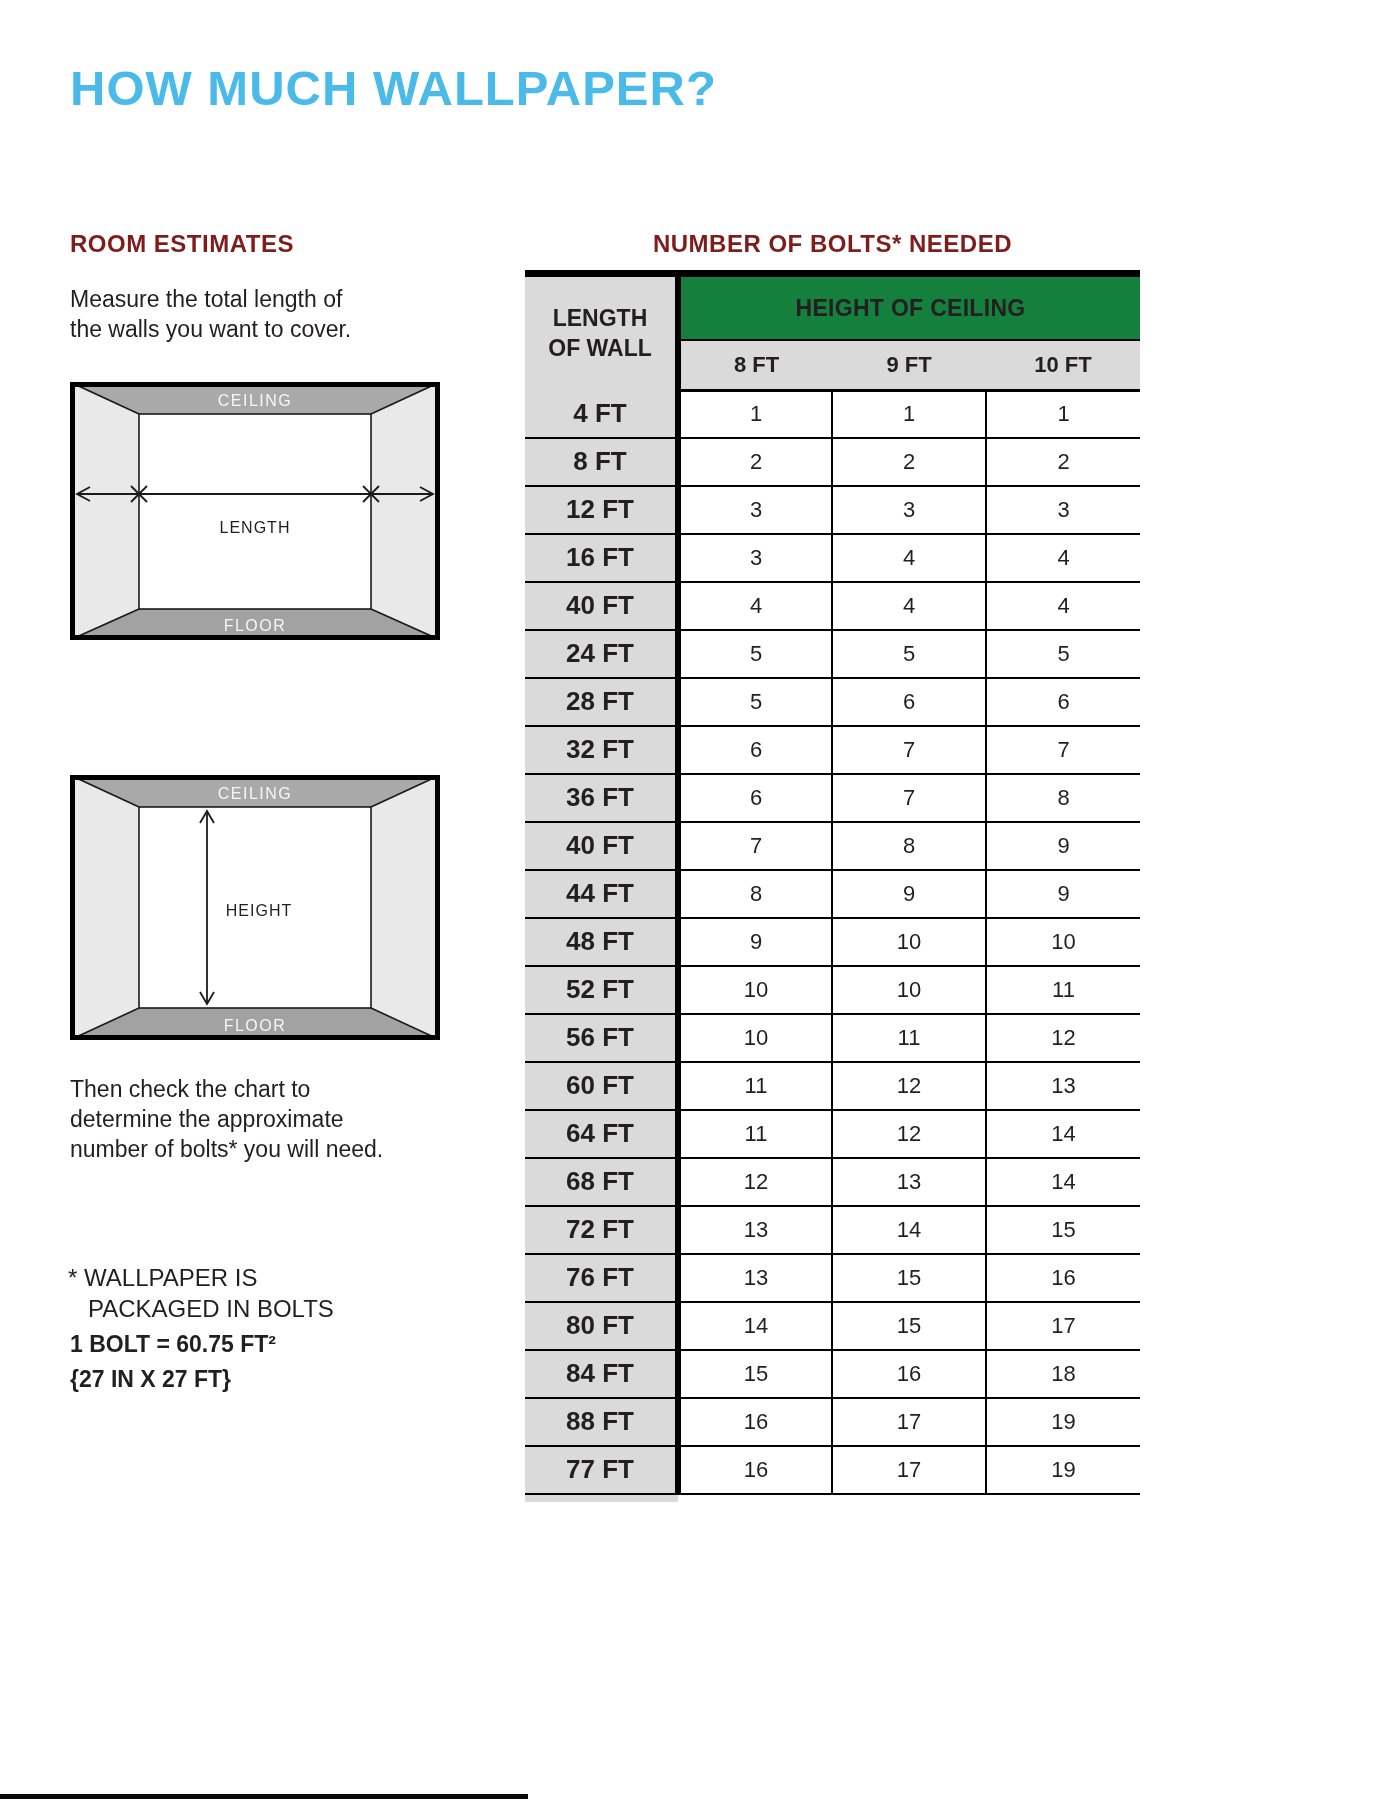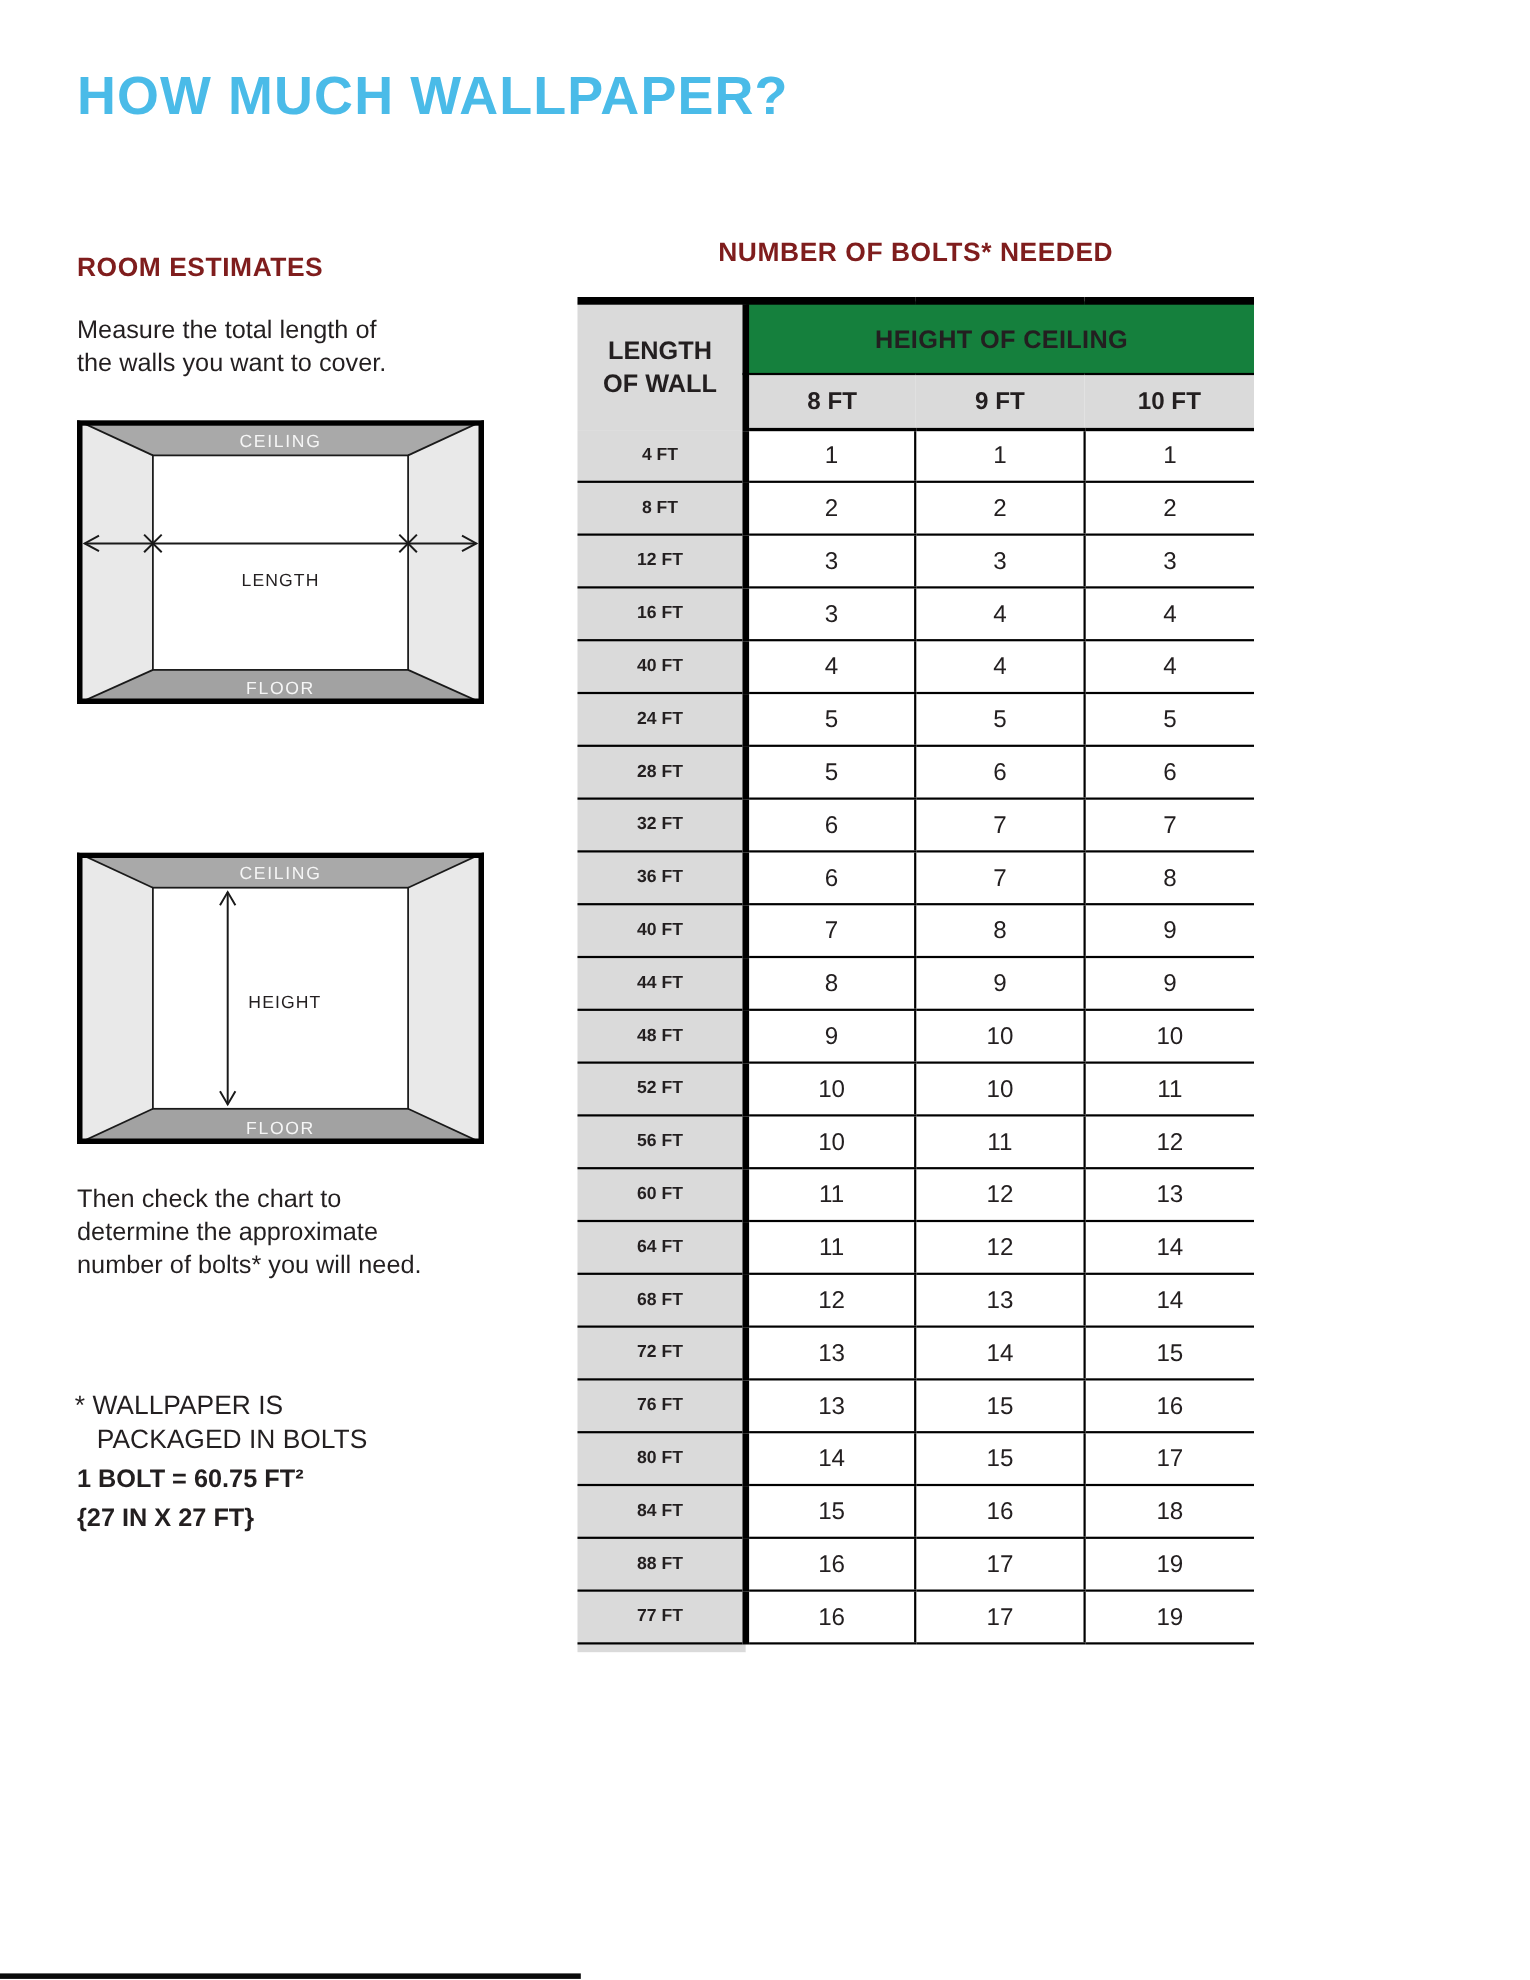--- a/index.html
+++ b/index.html
@@ -28,21 +28,21 @@
   }
   .sec-heading {
     position: absolute;
     margin: 0;
     font-size: 24px;
     font-weight: bold;
     letter-spacing: 0.5px;
     color: #7f1d1d;
   }
   #room-estimates-heading { left: 70px; top: 230px; }
-  #table-heading { left: 525px; top: 216px; width: 615px; text-align: center; }
+  #table-heading { left: 525px; top: 230px; width: 615px; text-align: center; }
   .para {
     position: absolute;
     left: 70px;
     margin: 0;
     font-size: 23px;
     line-height: 30px;
     white-space: pre-line;
   }
   #para1 { top: 284px; }
   #para2 { top: 680px; }
@@ -116,21 +116,21 @@
     background: #DADADA;
     font-weight: bold;
     font-size: 22px;
     text-align: center;
     height: 48px;
     border-bottom: 3px solid #000;
   }
   td.rowlabel {
     background: #DADADA;
     font-weight: bold;
-    font-size: 16px;
+    font-size: 26px;
     text-align: center;
     height: 46px;
     border-right: 6px solid #000;
     border-bottom: 2px solid #000;
   }
   td.val {
     font-size: 22px;
     text-align: center;
     border-left: 2px solid #000;
     border-bottom: 2px solid #000;

